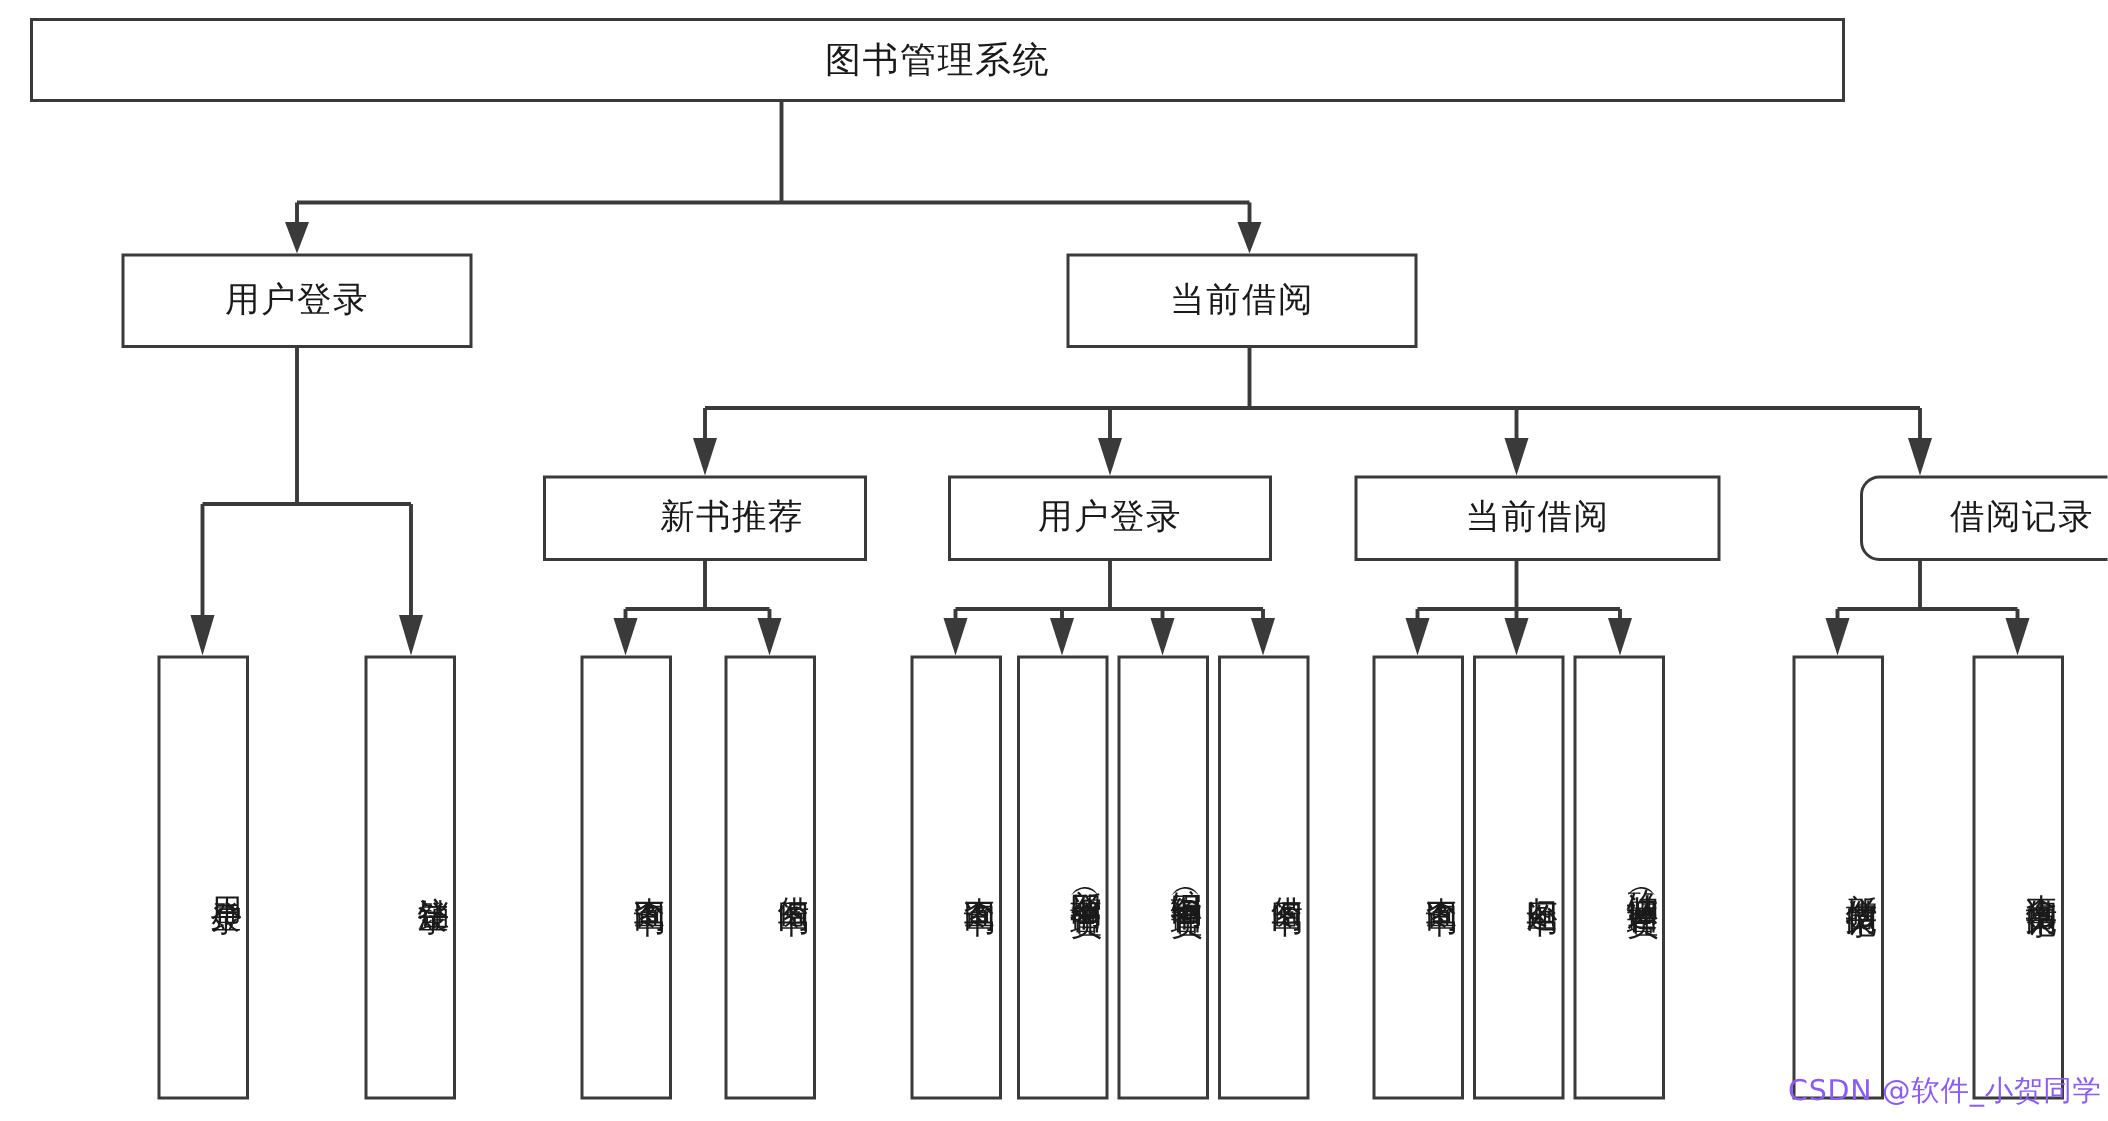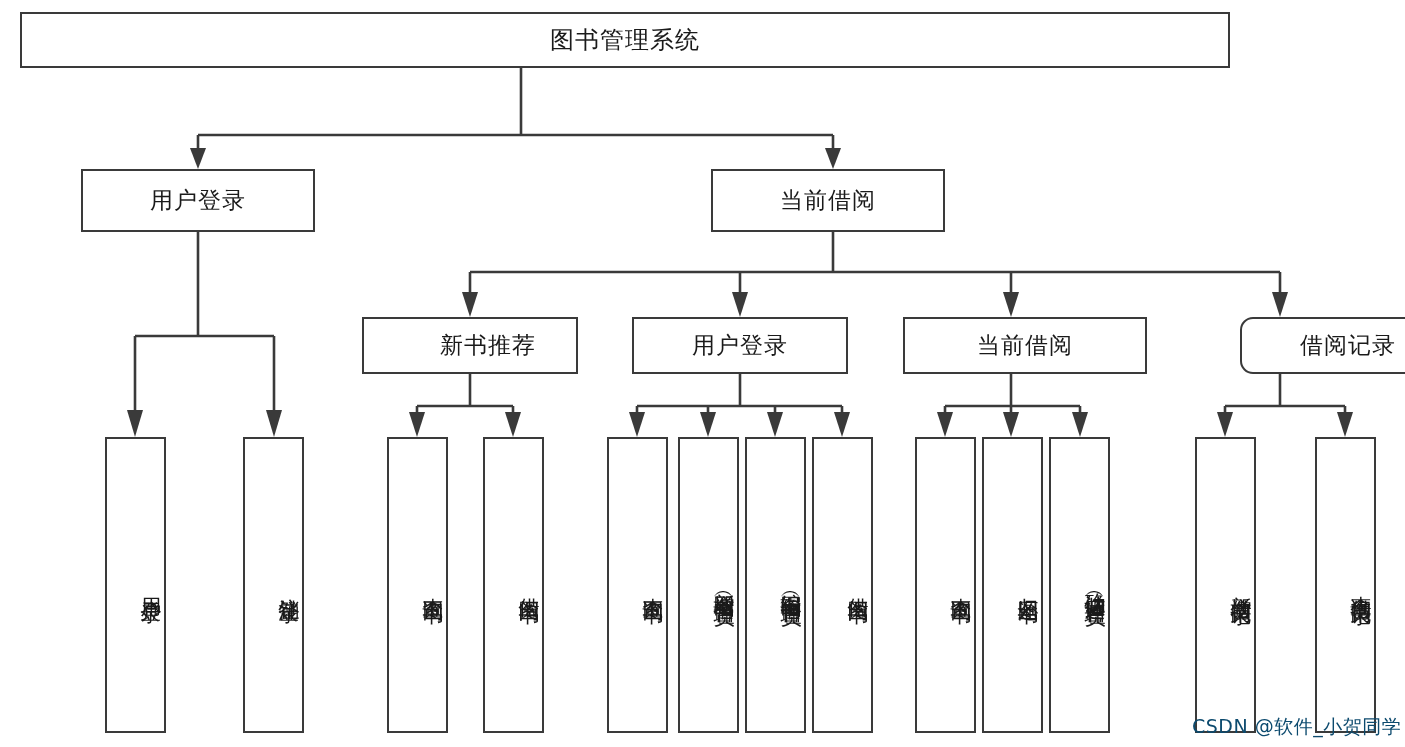--- a/index.html
+++ b/index.html
@@ -45,21 +45,21 @@
   svg.links{
     position:absolute;left:0;top:0;width:1405px;height:747px;
     pointer-events:none;
   }
   .lk{ stroke:#3a3a3a; stroke-width:2.6px; fill:none; }
   .ah{ fill:#3a3a3a; }
   .watermark{
     position:absolute;
     left:1192px; top:714px;
     font-size:19px;
-    color:#0c4a6e;
+    color:#8b5cf6;
     letter-spacing:0.5px;
     white-space:nowrap;
     font-family:"DejaVu Sans","Liberation Sans",sans-serif;
   }
 </style>
 </head>
 <body>
 
 <div id="diagram">
 

